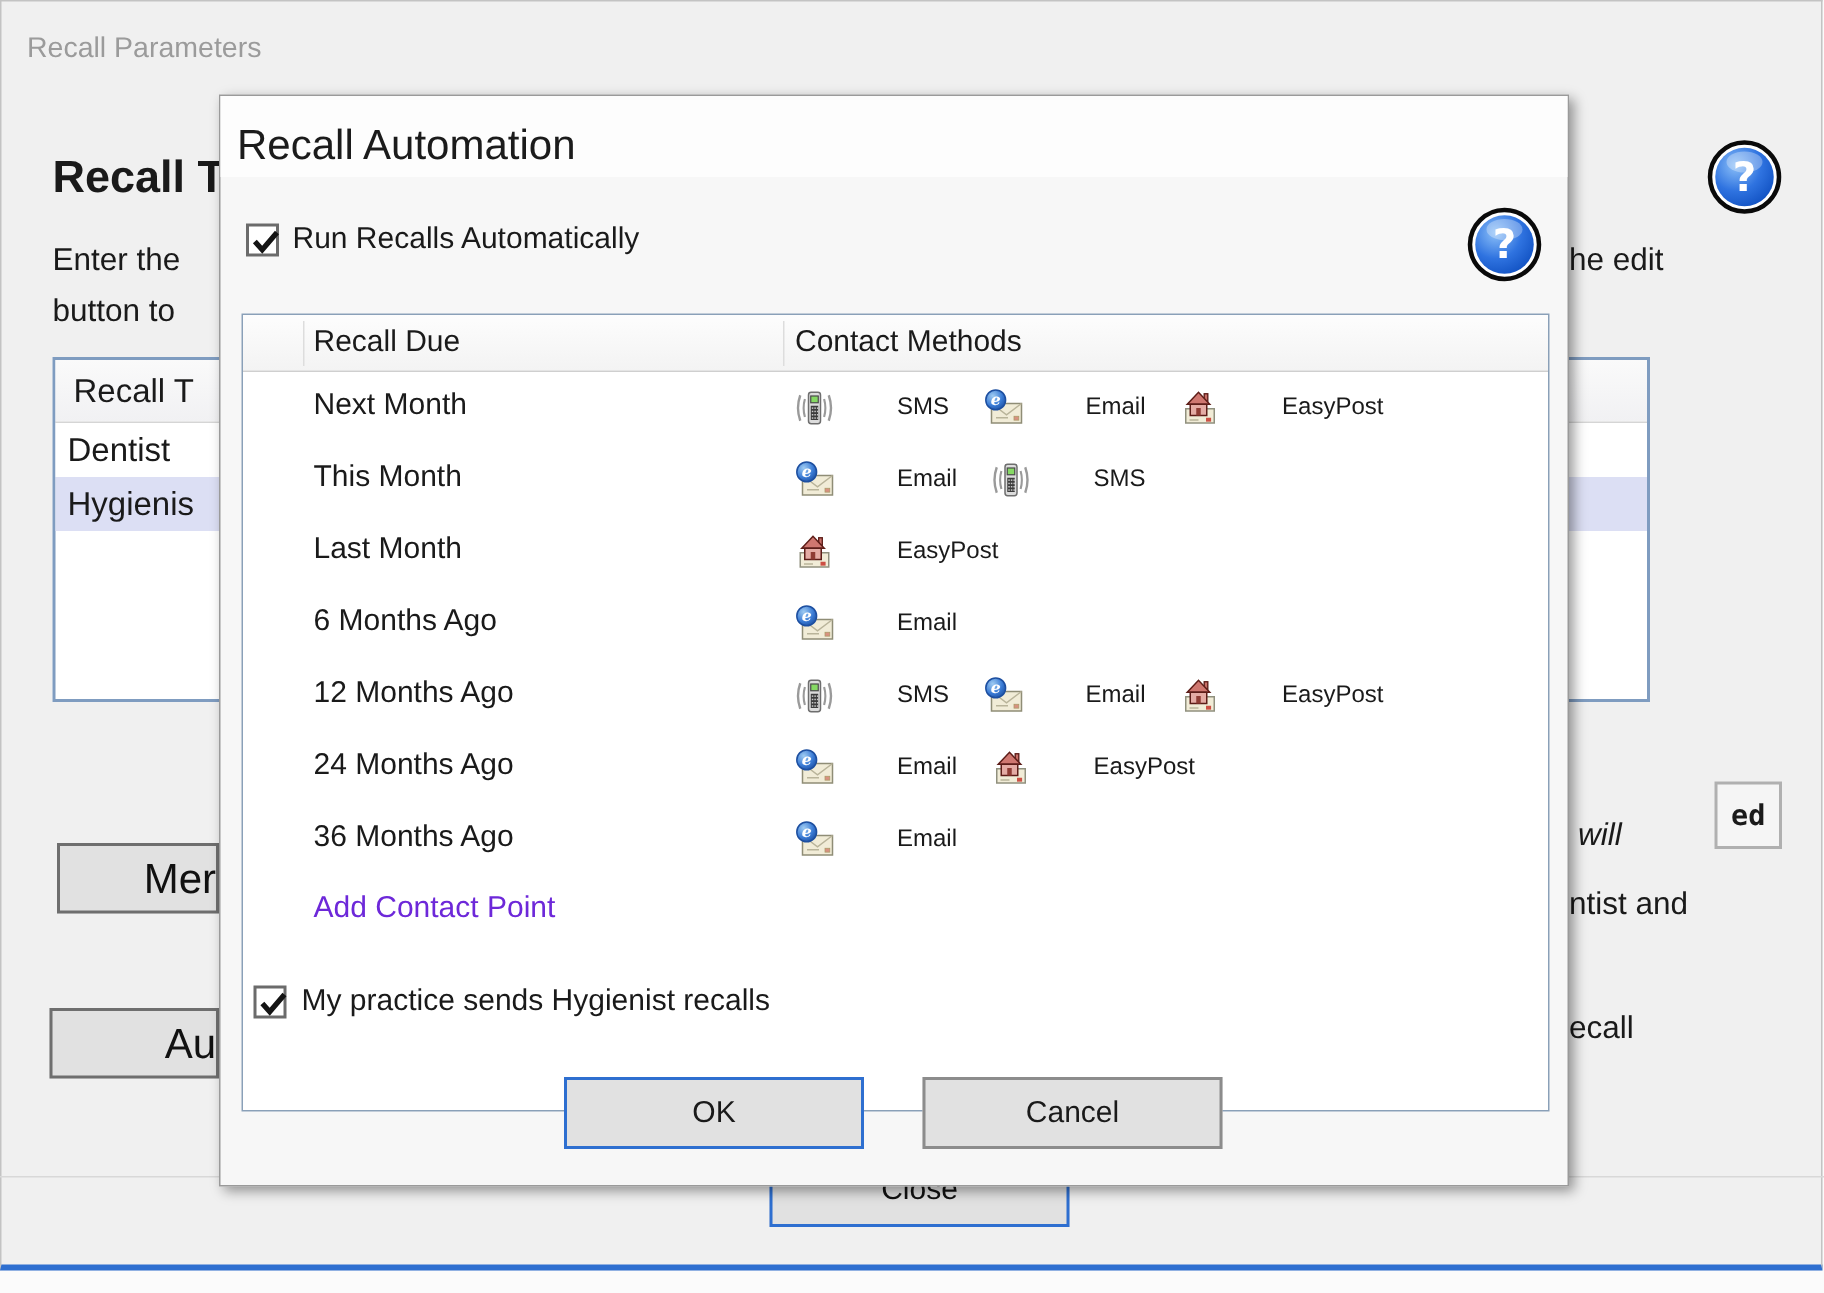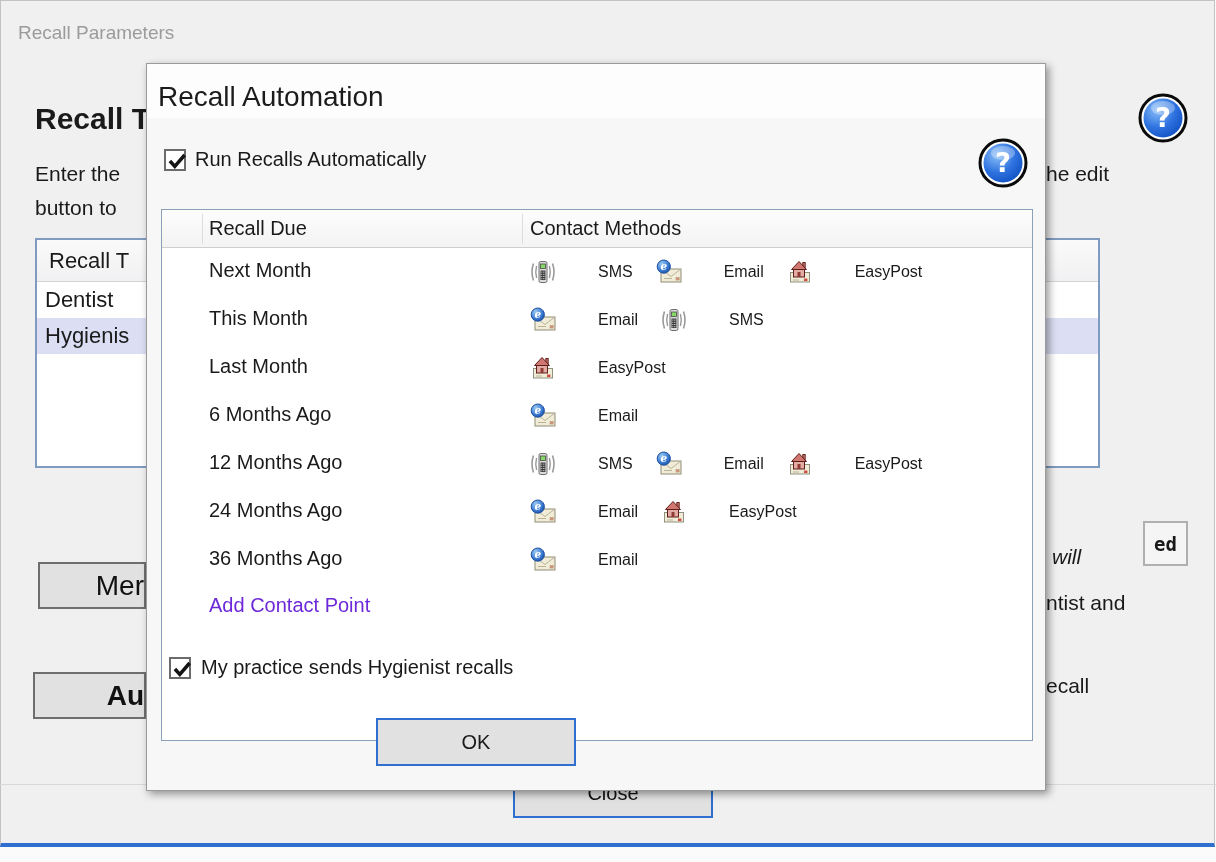--- a/index.html
+++ b/index.html
@@ -28,21 +28,21 @@
   .bgrow{height:36px;display:flex;align-items:center;padding-left:8px;font-size:22px;background:#fff;}
   .bgrow.selected{background:var(--sel);}
   
   .editbtn{left:1143px;top:482px;width:45px;height:45px;background:#f5f5f5;
            border:2px solid #b0b0b0;display:flex;align-items:center;justify-content:center;
            font-family:"DejaVu Sans Mono",monospace;font-size:19px;font-weight:bold;overflow:hidden;margin-top:39px;}
   
   .btn{background:var(--btnface);border:2px solid #6e6e6e;display:flex;align-items:center;
        justify-content:center;font-size:28px;color:#111;}
   .btn-merge{left:38px;top:562px;width:108px;height:47px;justify-content:flex-end;overflow:hidden;}
-  .btn-auto{left:33px;top:672px;width:113px;height:47px;justify-content:flex-end;overflow:hidden;font-weight:bold;}
+  .btn-auto{left:33px;top:672px;width:113px;height:47px;justify-content:flex-end;overflow:hidden;}
   .btn-close{left:513px;top:769px;width:200px;height:49px;border-color:var(--accent);font-size:20px;z-index:2;}
   .frag{font-size:21px;white-space:nowrap;}
   
   .helpicon{width:50px;height:50px;}
   .help-bg{left:1138px;top:93px;}
   
   .modal{left:146px;top:63px;width:900px;height:728px;background:#f7f7f7;
          border:1px solid #9a9a9a;box-shadow:3px 3px 8px rgba(0,0,0,0.40);z-index:10;}
   .modal-inner{position:absolute;inset:0;}
   .modal-titlebar{position:absolute;left:0;top:0;width:100%;height:54px;background:#fdfdfd;}
@@ -452,14 +452,15 @@
     </div>
 
     <div class="chk" style="left:22px;top:593px;">
       <svg width="24" height="24" viewBox="0 0 22 22">
         <path d="M4.5 11 L9 16 L18 5.5" stroke="#141414" stroke-width="3.2" fill="none"></path>
       </svg>
     </div>
     <div class="chklabel" style="left:54px;top:592px;">My practice sends Hygienist recalls</div>
 
     <div class="mbtn mbtn-ok">OK</div>
+    <div class="mbtn mbtn-cancel">Cancel</div>
   </div>
 </div>
 
 </body></html>

